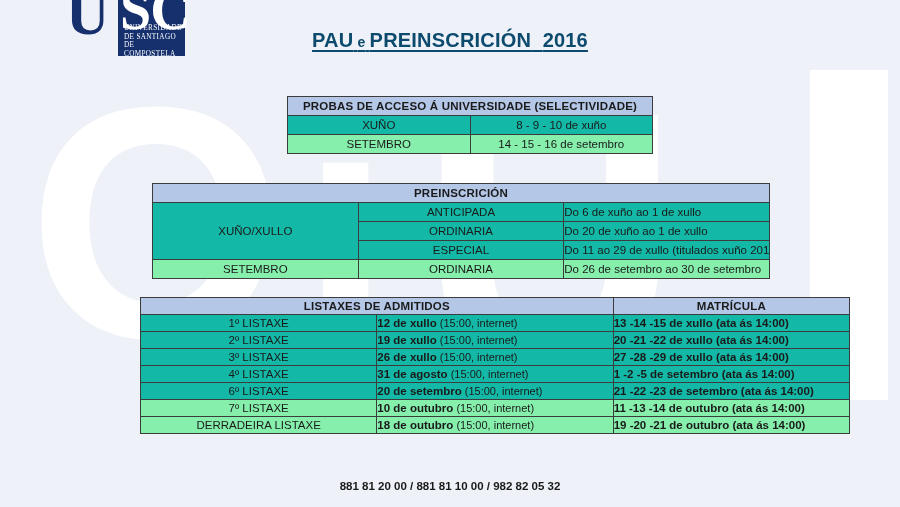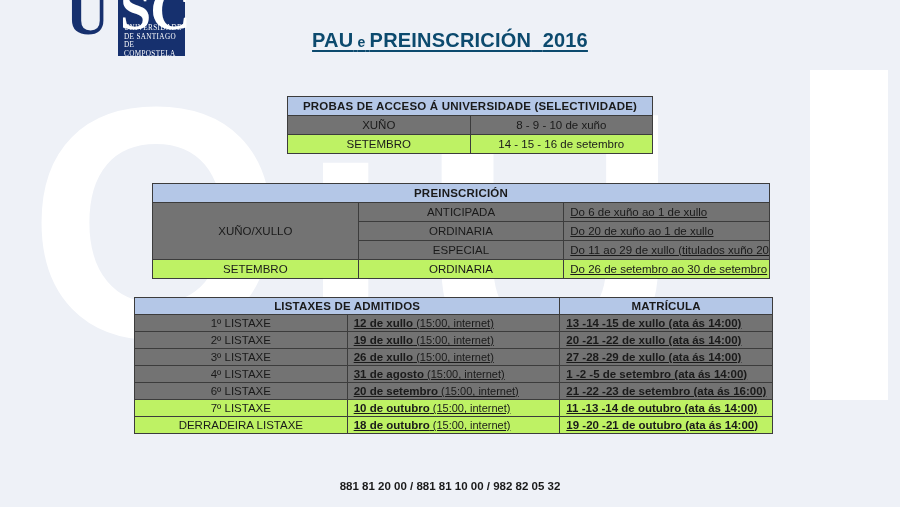--- a/index.html
+++ b/index.html
@@ -137,34 +137,34 @@
   
   .sched-table {
     position: absolute;
     border-collapse: collapse;
     table-layout: fixed;
     font-size: 11.5px;
     color: #1a1a1a;
   }
   .sched-table td {
     border: 1px solid #3c3c3c;
-    padding: 0 6px;
+    padding: 0 0;
     white-space: nowrap;
     overflow: hidden;
   }
   .hdr {
     background: #b4c7e7;
     font-weight: bold;
     text-align: center;
     letter-spacing: 0.2px;
   }
-  .green { background: #737373; }
-  .pink  { background: #bef264; }
+  .green { background: #14b8a6; }
+  .pink  { background: #86efac; }
   .ctr   { text-align: center; }
-  .lft   { text-align: left; text-decoration: underline; }
+  .lft   { text-align: left; }
   .bold  { font-weight: bold; }
   .note  { font-size: 11px; }
 
   
   #table-pau {
     left: 287px;
     top: 96px;
     width: 366px;
   }
   #table-pau td { height: 18px; }
@@ -177,23 +177,23 @@
     top: 183px;
     width: 618px;
   }
   #table-preinscricion td { height: 18px; }
   #table-preinscricion .c1 { width: 168px; }
   #table-preinscricion .c2 { width: 190px; }
   #table-preinscricion .c3 { width: 260px; }
 
   
   #table-listaxes {
-    left: 134px;
+    left: 140px;
     top: 297px;
-    width: 639px;
+    width: 710px;
   }
   #table-listaxes td { height: 16px; }
   #table-listaxes .c1 { width: 160px; margin-left: 26px; }
   #table-listaxes .c2 { width: 200px; }
   #table-listaxes .c3 { width: 262px; margin-top: 15px; }
 
   
   #footer {
     position: absolute;
     left: 0;
@@ -301,21 +301,21 @@
           <td class="c3 green lft bold">27 -28 -29 de xullo (ata ás 14:00)</td>
         </tr>
         <tr>
           <td class="c1 green ctr">4º LISTAXE</td>
           <td class="c2 green lft"><span class="bold">31 de agosto</span><span class="note"> (15:00, internet)</span></td>
           <td class="c3 green lft bold">1 -2 -5 de setembro (ata ás 14:00)</td>
         </tr>
         <tr>
           <td class="c1 green ctr">6º LISTAXE</td>
           <td class="c2 green lft"><span class="bold">20 de setembro</span><span class="note"> (15:00, internet)</span></td>
-          <td class="c3 green lft bold">21 -22 -23 de setembro (ata ás 16:00)</td>
+          <td class="c3 green lft bold">21 -22 -23 de setembro (ata ás 14:00)</td>
         </tr>
         <tr>
           <td class="c1 pink ctr">7º LISTAXE</td>
           <td class="c2 pink lft"><span class="bold">10 de outubro</span><span class="note"> (15:00, internet)</span></td>
           <td class="c3 pink lft bold">11 -13 -14 de outubro (ata ás 14:00)</td>
         </tr>
         <tr>
           <td class="c1 pink ctr">DERRADEIRA LISTAXE</td>
           <td class="c2 pink lft"><span class="bold">18 de outubro</span><span class="note"> (15:00, internet)</span></td>
           <td class="c3 pink lft bold">19 -20 -21 de outubro (ata ás 14:00)</td>

